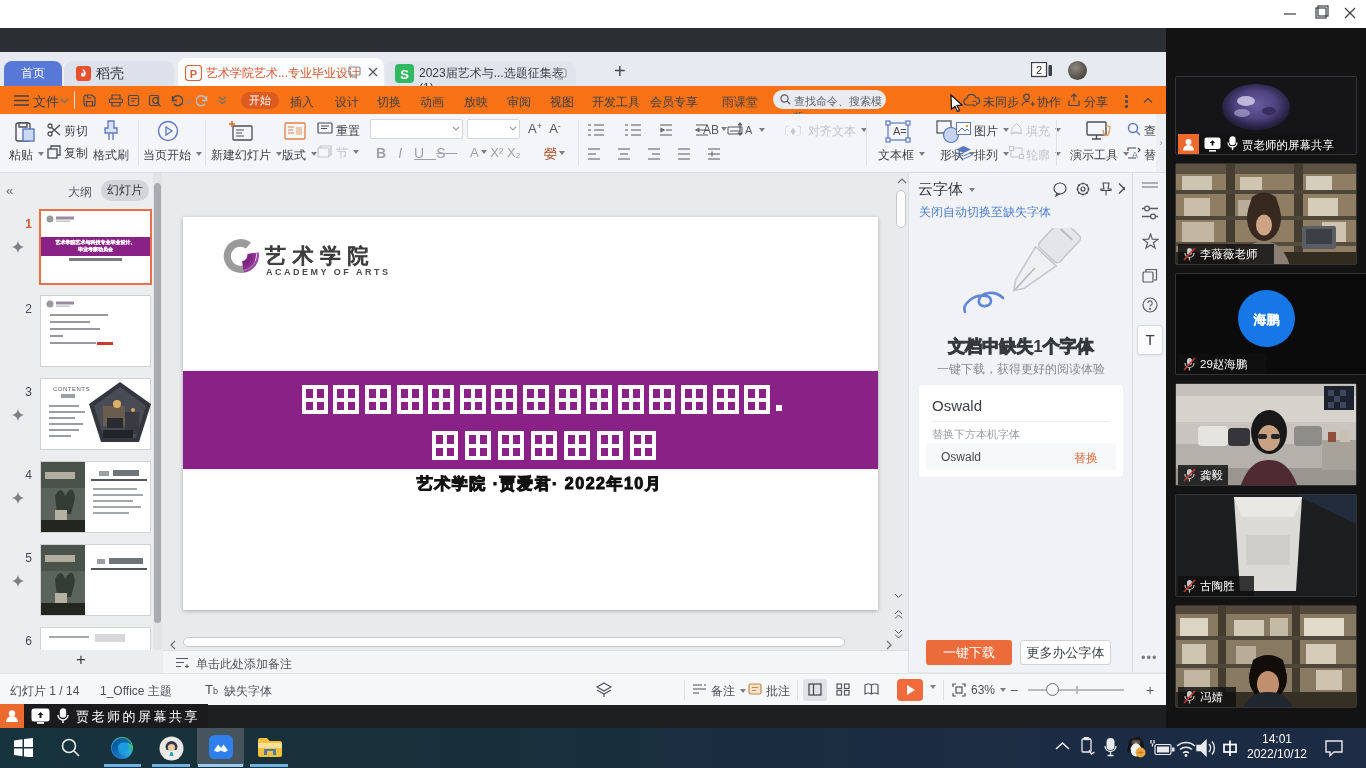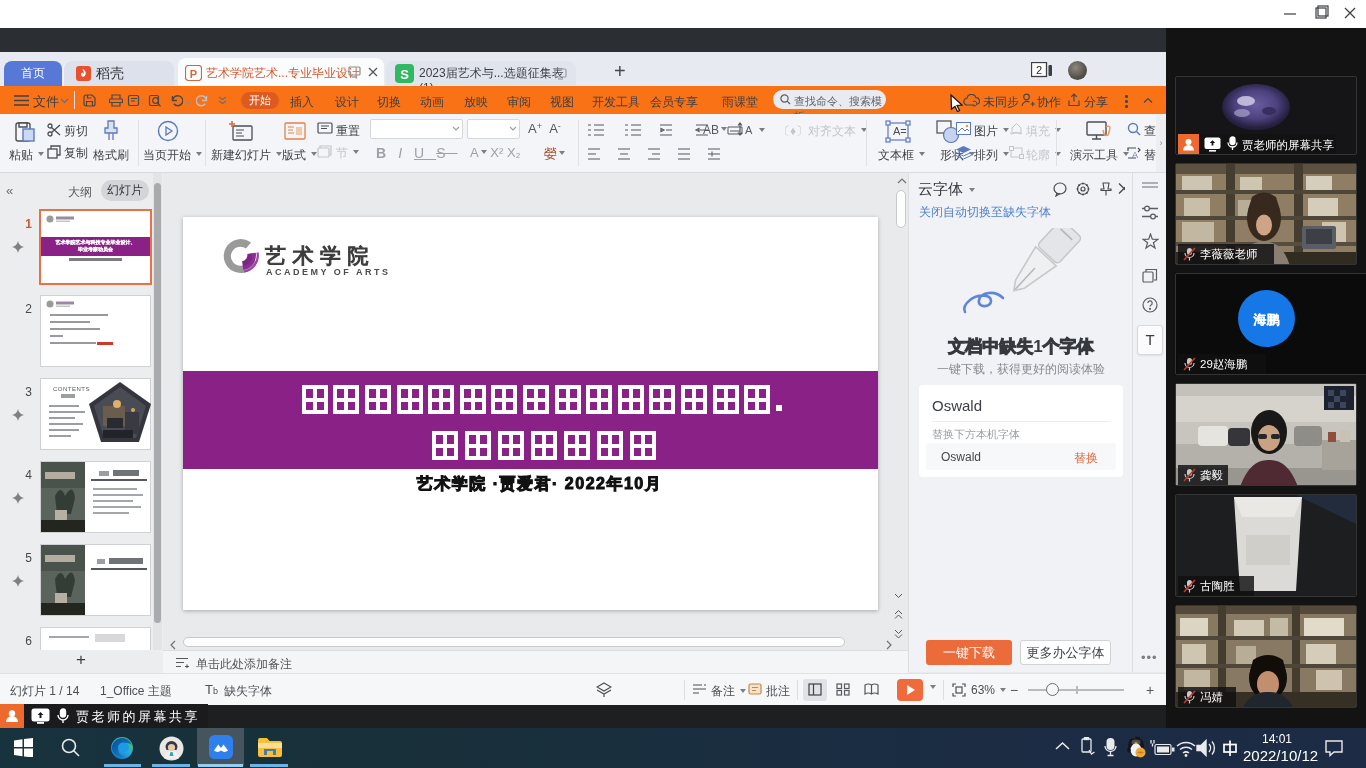--- a/index.html
+++ b/index.html
@@ -900,19 +900,19 @@
 
     <svg class="abs" style="left:1196px;top:11px" width="22" height="18" fill="none" stroke="#e8eaec" stroke-width="1.4">
         <path d="M1 6.5 h4 l5 -5 v15 l-5 -5 h-4 z" fill="#e8eaec"></path>
         <path d="M13 5 a6 6 0 0 1 0 8 M16 2.5 a10 10 0 0 1 0 13"></path>
       </svg>
     <svg class="abs" style="left:1221px;top:11px" width="18" height="18" fill="none" stroke="#fff" stroke-width="1.7">
         <rect x="3" y="5.5" width="12" height="7.5"></rect>
         <line x1="9" y1="1.5" x2="9" y2="17"></line>
       </svg>
     <div class="abs" style="left:1249px;top:4px;width:56px;text-align:center;font-size:12px;color:#fff;">14:01</div>
-    <div class="abs" style="left:1243px;top:19px;width:68px;text-align:center;font-size:15px;color:#fff;">2022/10/12</div>
+    <div class="abs" style="left:1243px;top:19px;width:68px;text-align:center;font-size:12px;color:#fff;">2022/10/12</div>
     <svg class="abs" style="left:1324px;top:11px" width="20" height="18" fill="none" stroke="#e8eaec" stroke-width="1.4">
         <path d="M2 2 h16 v11 h-8 l-4 3.5 v-3.5 h-4 z"></path>
       </svg>
   </div>
 
 </div>
 
 </body></html>

